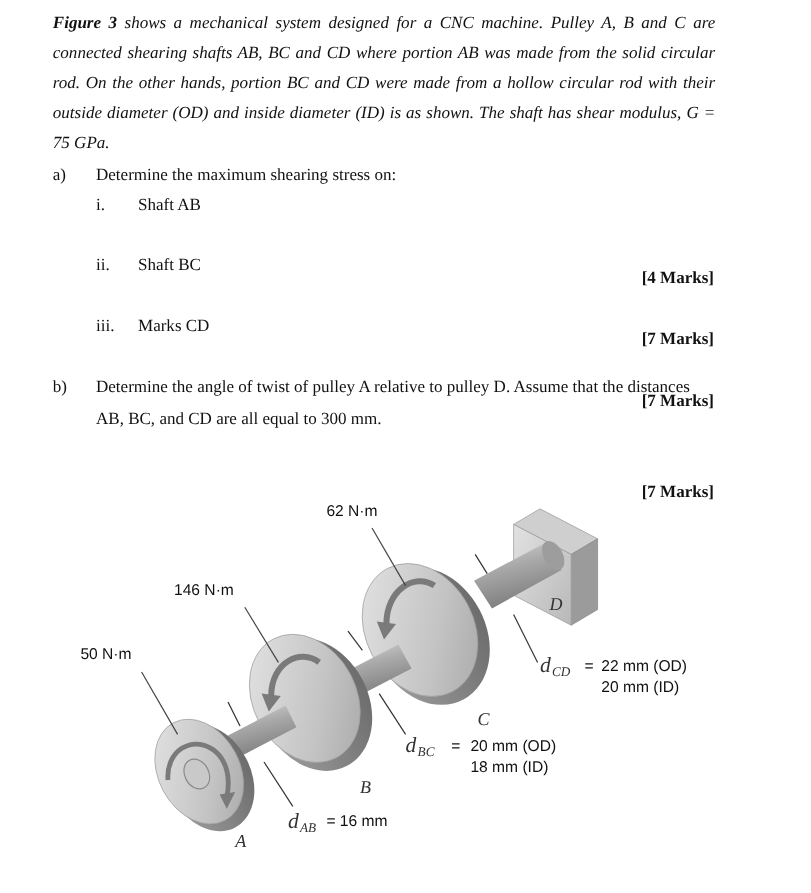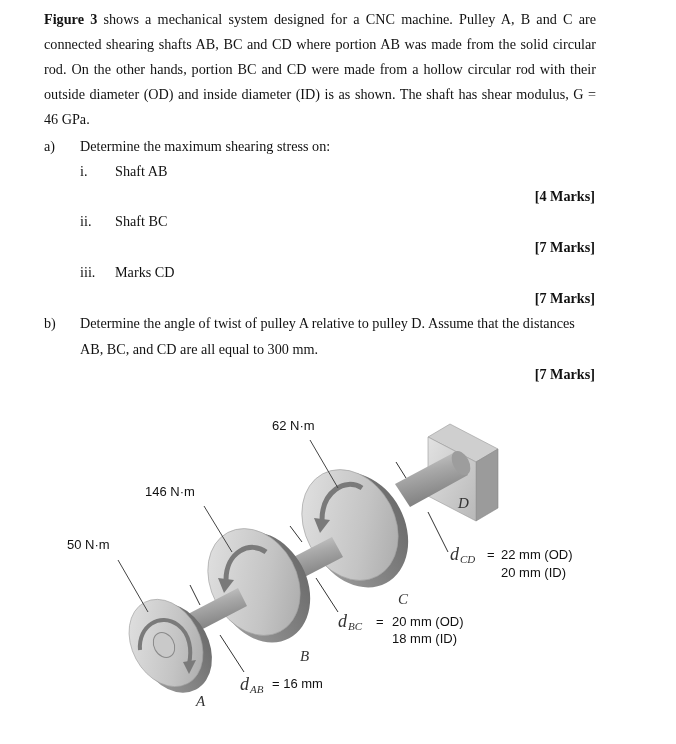--- a/index.html
+++ b/index.html
@@ -1,37 +1,37 @@
 <!DOCTYPE html>
 <html><head>
   <meta charset="utf-8">
   <style>
     html, body { margin: 0; padding: 0; background: #ffffff; }
     body { width: 676px; height: 744px; position: relative; overflow: hidden;
            font-family: "Liberation Serif", "DejaVu Serif", serif; color: #111; }
-    .line { position: absolute; left: 44px; white-space: nowrap; font-size: 14.2px; }
+    .line { position: absolute; left: 44px; white-space: nowrap; font-size: 14.2px; font-style: italic; }
     .intro-line { text-align: justify; text-align-last: justify; width: 552px; }
     .intro-line.last { text-align-last: left; }
     b { font-weight: bold; }
     .marker { position: absolute; font-size: 14.2px; }
-    .marks { position: absolute; right: 81px; font-weight: bold; font-size: 14.2px; }
+    .marks { position: absolute; right: 81px; font-weight: bold; font-size: 14.2px; margin-top: 36px; }
     .fig { position: absolute; left: 0; top: 390px; width: 676px; height: 354px; }
     .fig-text { font-family: "Liberation Sans", "DejaVu Sans", sans-serif; font-size: 13px; fill: #111; }
     .fig-ital { font-family: "Liberation Serif", "DejaVu Serif", serif; font-style: italic; fill: #333; }
     .caption { position: absolute; top: 718px; left: 292px; font-weight: bold; font-size: 14px; margin-top: 36px; }
   </style>
 </head>
 <body>
 
 <div>
   <div class="line intro-line" style="top:11px;"><b>Figure 3</b><span> shows a mechanical system designed for a CNC machine. Pulley A, B and C are</span></div>
   <div class="line intro-line" style="top:36px;"><span>connected shearing shafts AB, BC and CD where portion AB was made from the solid circular</span></div>
   <div class="line intro-line" style="top:61px;"><span>rod. On the other hands, portion BC and CD were made from a hollow circular rod with their</span></div>
   <div class="line intro-line" style="top:86px;"><span>outside diameter (OD) and inside diameter (ID) is as shown. The shaft has shear modulus, G =</span></div>
-  <div class="line intro-line last" style="top:111px;"><span>46 GPa.</span></div>
+  <div class="line intro-line last" style="top:111px;"><span>75 GPa.</span></div>
 </div>
 
 <div>
   <span class="marker" style="left:44px; top:138px;">a)</span>
   <span class="marker" style="left:80px; top:138px;text-align:center;">Determine the maximum shearing stress on:</span>
 
   <span class="marker" style="left:80px; top:163px;">i.</span>
   <span class="marker" style="left:115px; top:163px;">Shaft AB</span>
   <span class="marks" style="top:188px;">[4 Marks]</span>
 

